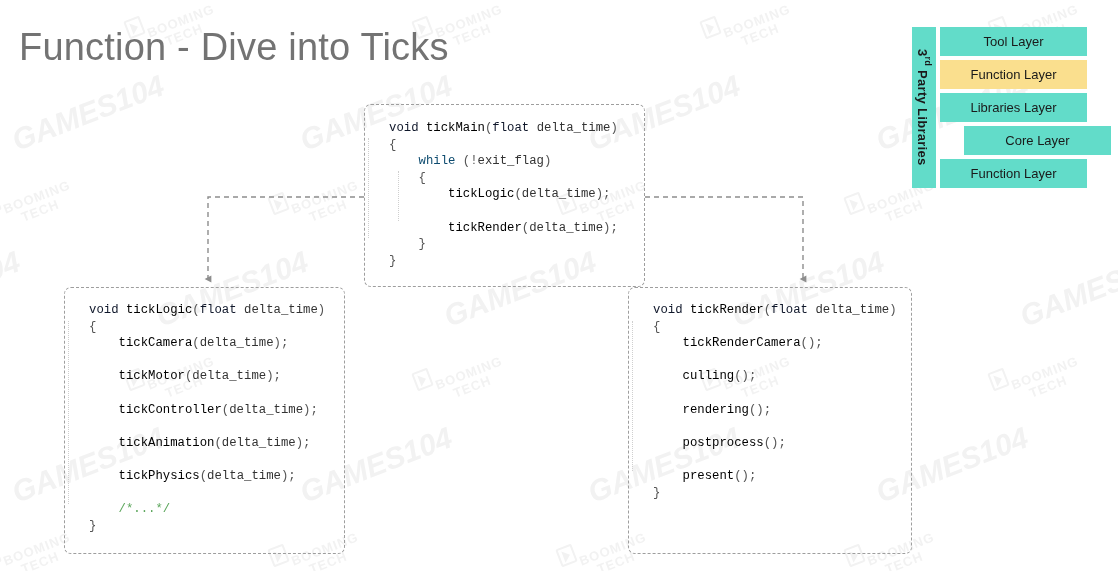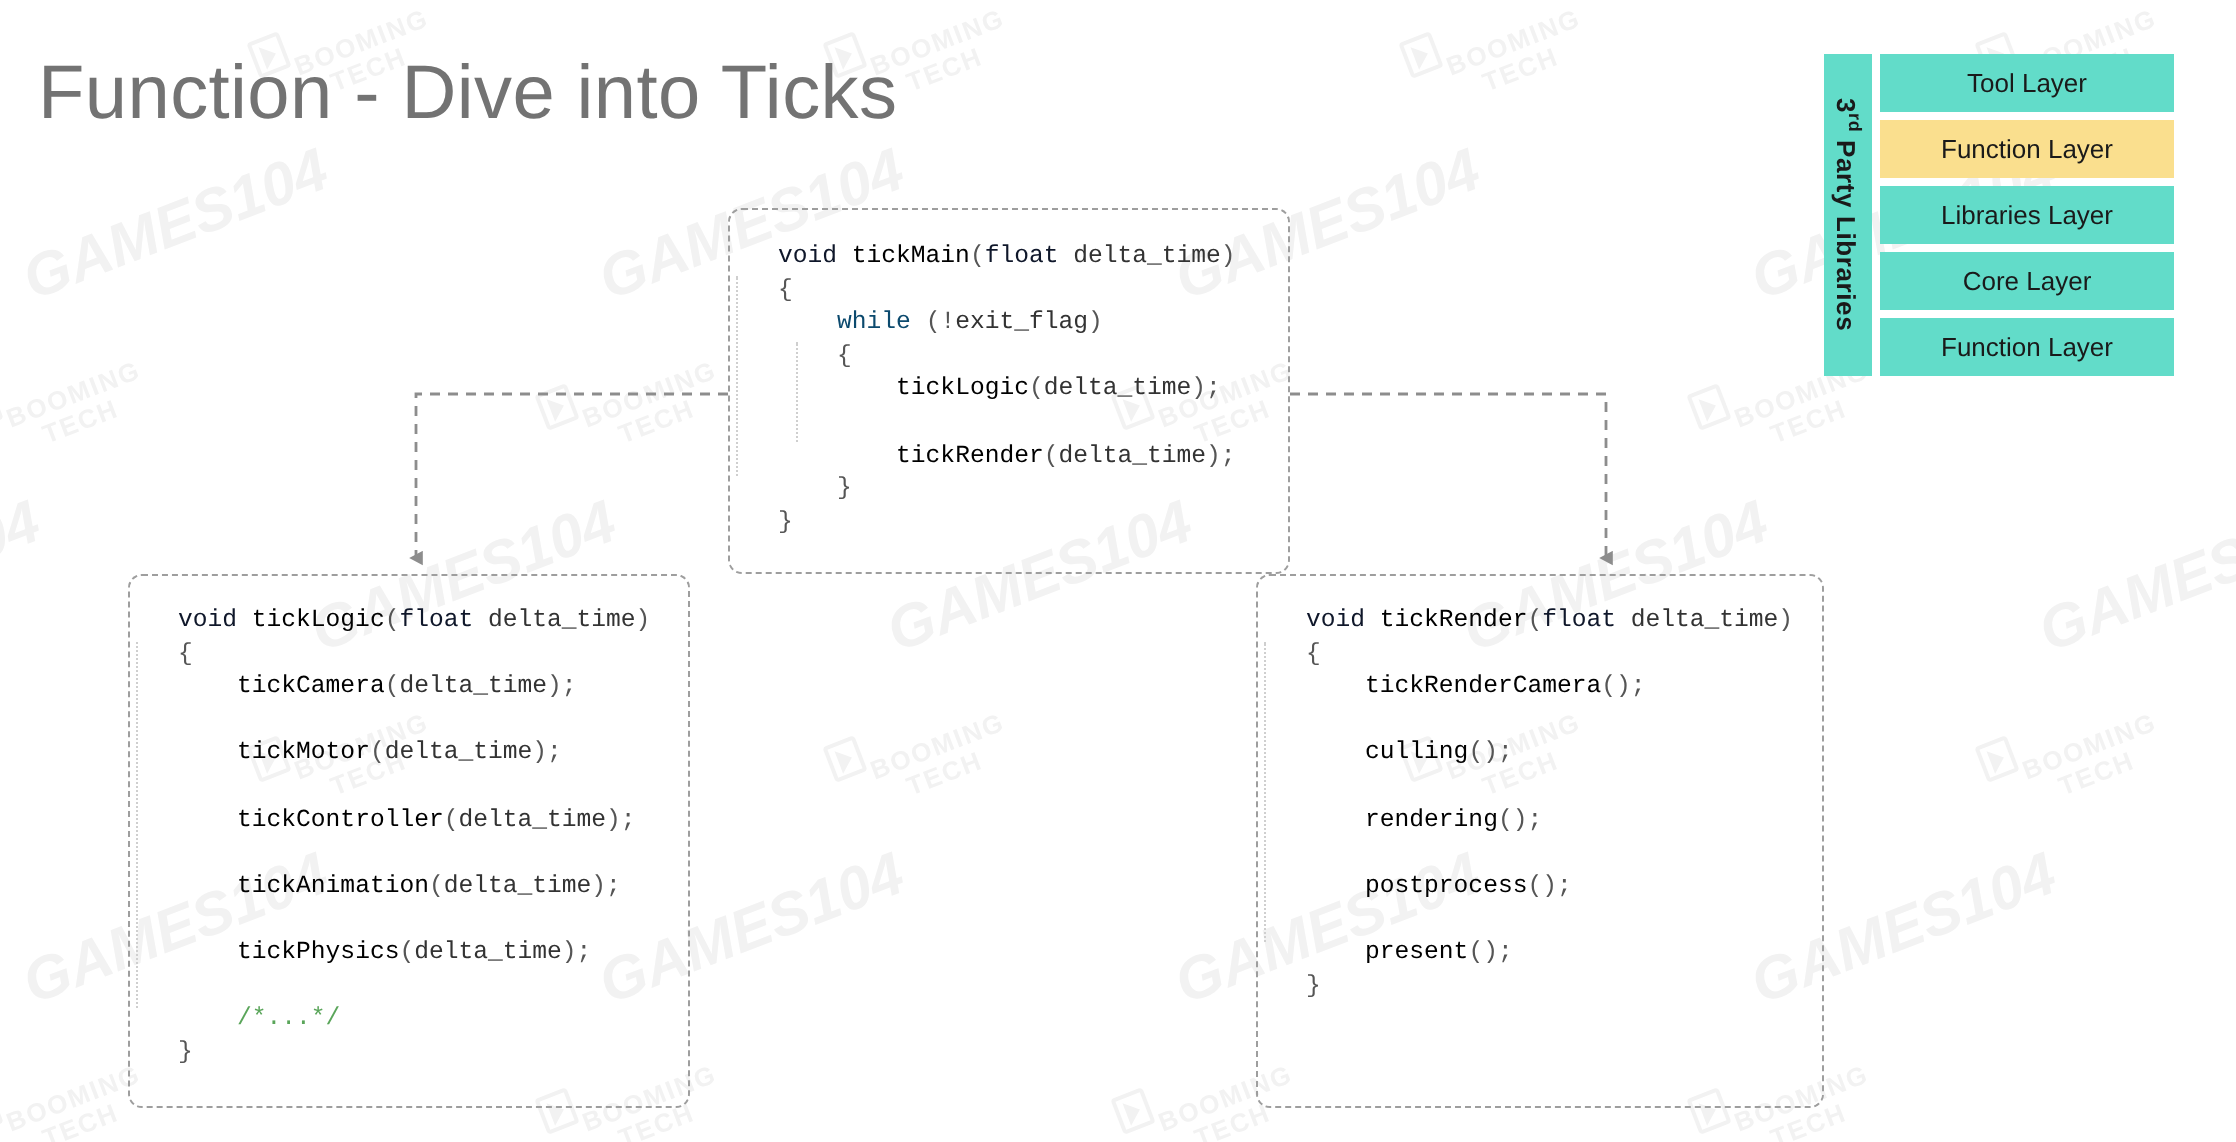--- a/index.html
+++ b/index.html
@@ -174,21 +174,21 @@
   <div id="layer-stack">
       <div class="layer-box" style="background: rgb(98, 220, 201);">
         <span>Tool Layer</span>
       </div>
       <div class="layer-box" style="background: rgb(250, 223, 142);">
         <span>Function Layer</span>
       </div>
       <div class="layer-box" style="background: rgb(98, 220, 201);">
         <span>Libraries Layer</span>
       </div>
-      <div class="layer-box" style="background: rgb(98, 220, 201);">
+      <div class="layer-box" style="background: rgb(98, 220, 201); margin-left: 24px;">
         <span>Core Layer</span>
       </div>
       <div class="layer-box" style="background: rgb(98, 220, 201);">
         <span>Function Layer</span>
       </div>
     </div>
 </div>
 
 <div class="code-block" id="block-tickmain" style="left:364px; top:104px; width:281px; height:183px;">
   <div class="code-inner" style="padding:15px 0 0 24px;"><div class="ln"><span class="kw">void </span><span class="fn">tickMain</span><span class="pun">(</span><span class="kw">float </span><span class="id">delta_time</span><span class="pun">)</span></div><div class="ln"><span class="pun">{</span></div><div class="ln"><span class="pun">    </span><span class="kw2">while</span><span class="pun"> (!</span><span class="id">exit_flag</span><span class="pun">)</span></div><div class="ln"><span class="pun">    {</span></div><div class="ln"><span class="pun">        </span><span class="fn">tickLogic</span><span class="pun">(</span><span class="id">delta_time</span><span class="pun">);</span></div><div class="ln blank">&nbsp;</div><div class="ln"><span class="pun">        </span><span class="fn">tickRender</span><span class="pun">(</span><span class="id">delta_time</span><span class="pun">);</span></div><div class="ln"><span class="pun">    }</span></div><div class="ln"><span class="pun">}</span></div><div class="guide" style="left: 3.3345px; top: 33.2px; height: 99.6px;"></div><div class="guide" style="left: 32.9745px; top: 66.4px; height: 49.8px;"></div></div>

